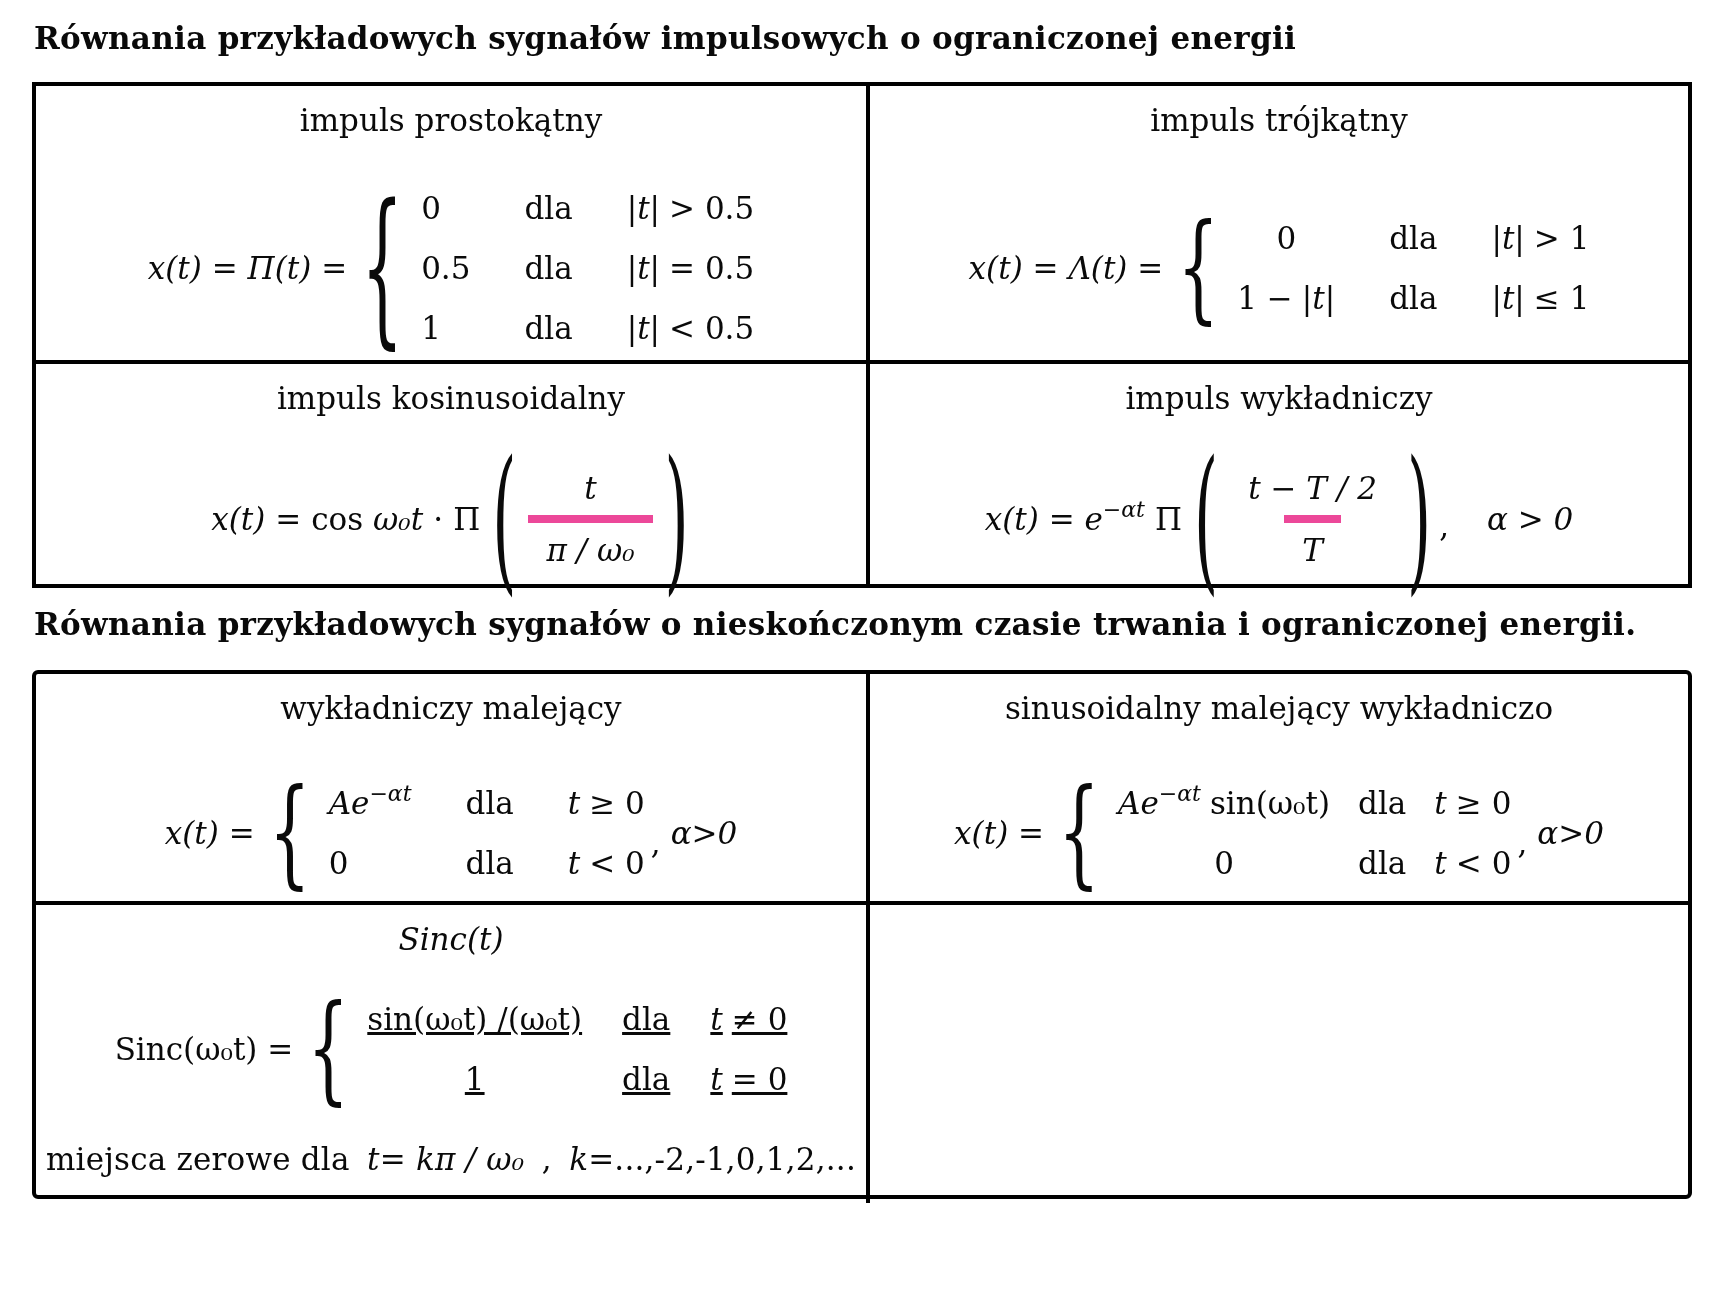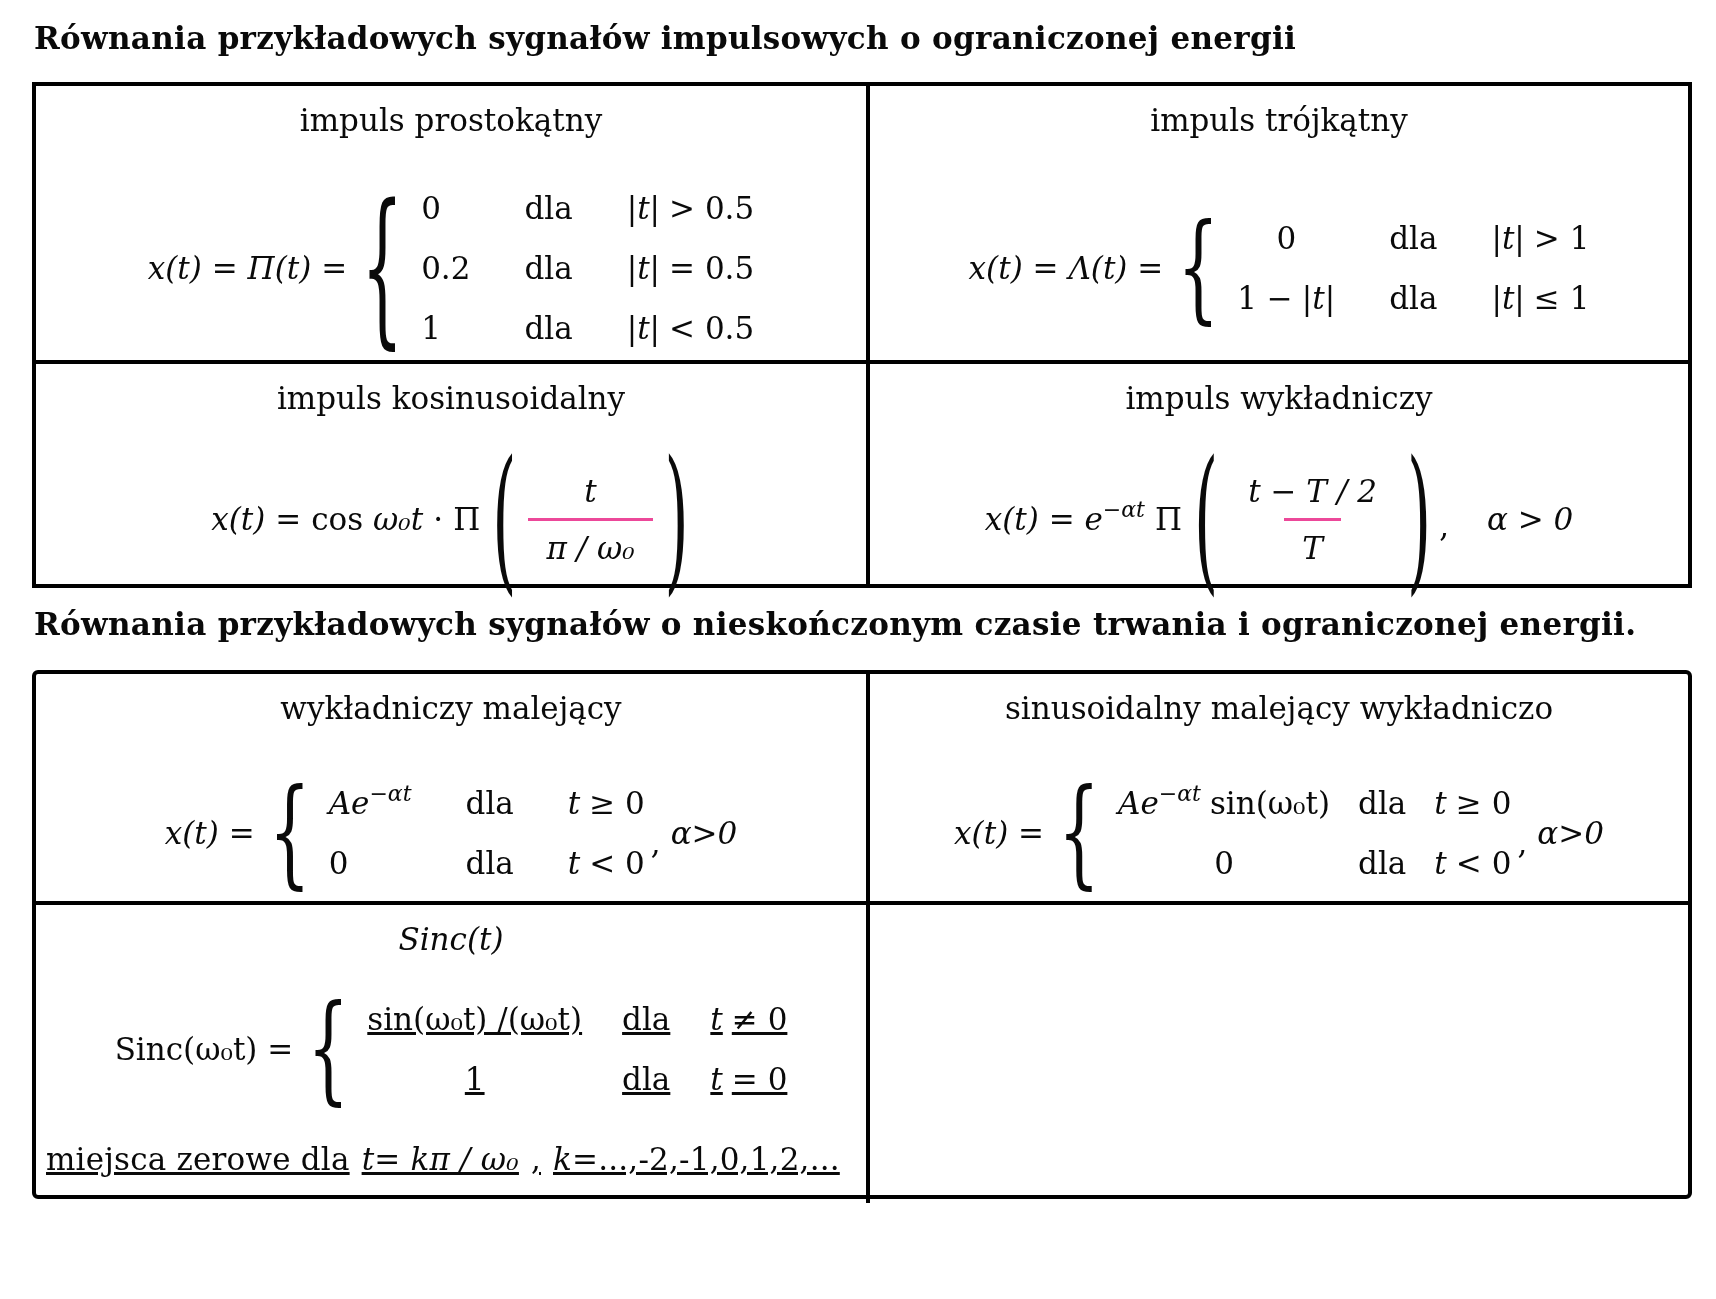--- a/index.html
+++ b/index.html
@@ -72,47 +72,46 @@
     display: inline-block;
     font-size: 62px;
     line-height: 62px;
     transform: scaleY(2.55);
     transform-origin: center;
     margin: 0 2px;
   }
 
   .frac { display: inline-flex; flex-direction: column; align-items: center; }
   .frac .num { padding: 0 18px 9px; }
-  .frac .den { border-top: 3px solid #ec4899; padding: 9px 18px 0; }
+  .frac .den { border-top: 8px solid #ec4899; padding: 9px 18px 0; }
 
   .cases {
     display: grid;
     grid-template-columns: auto auto auto;
     column-gap: 54px;
     row-gap: 24px;
     align-items: center;
     margin-left: 4px;
   }
   .cases > .val { justify-self: start; }
   .cases.vcenter > .val { justify-self: center; }
   .cc { display: inline-flex; gap: 9px; align-items: baseline; }
   .vwrap { display: inline-flex; gap: 9px; align-items: baseline; }
 
   .lowcomma { align-self: flex-end; margin-bottom: 34px; margin-left: -4px; }
   .constraint { margin-left: 28px; }
 
   .footer {
     display: flex;
-    justify-content: flex-start;
+    justify-content: space-between;
     align-items: baseline;
     gap: 12px;
     font-size: 31px;
     margin-bottom: 20px;
     white-space: nowrap;
-    text-decoration: underline;
   }
   .tight { letter-spacing: 0.2px; }
 </style>
 </head>
 <body>
 
 <div class="page">
 
   <div class="sec-title" id="section-title-1">Równania przykładowych sygnałów impulsowych o ograniczonej energii</div>
 
@@ -123,21 +122,21 @@
       <div class="eq">
         <span class="mi">x(t) = Π(t) =</span>
         <span class="brace">{</span>
         <div class="cases">
           <span class="mn val">0</span>
           <span class="mn">dla</span>
           <span class="cc">
             <span class="mi">|t|</span>
             <span class="mn">&gt; 0.5</span>
           </span>
-          <span class="mn val">0.2</span>
+          <span class="mn val">0.5</span>
           <span class="mn">dla</span>
           <span class="cc">
             <span class="mi">|t|</span>
             <span class="mn">= 0.5</span>
           </span>
           <span class="mn val">1</span>
           <span class="mn">dla</span>
           <span class="cc">
             <span class="mi">|t|</span>
             <span class="mn">&lt; 0.5</span>

